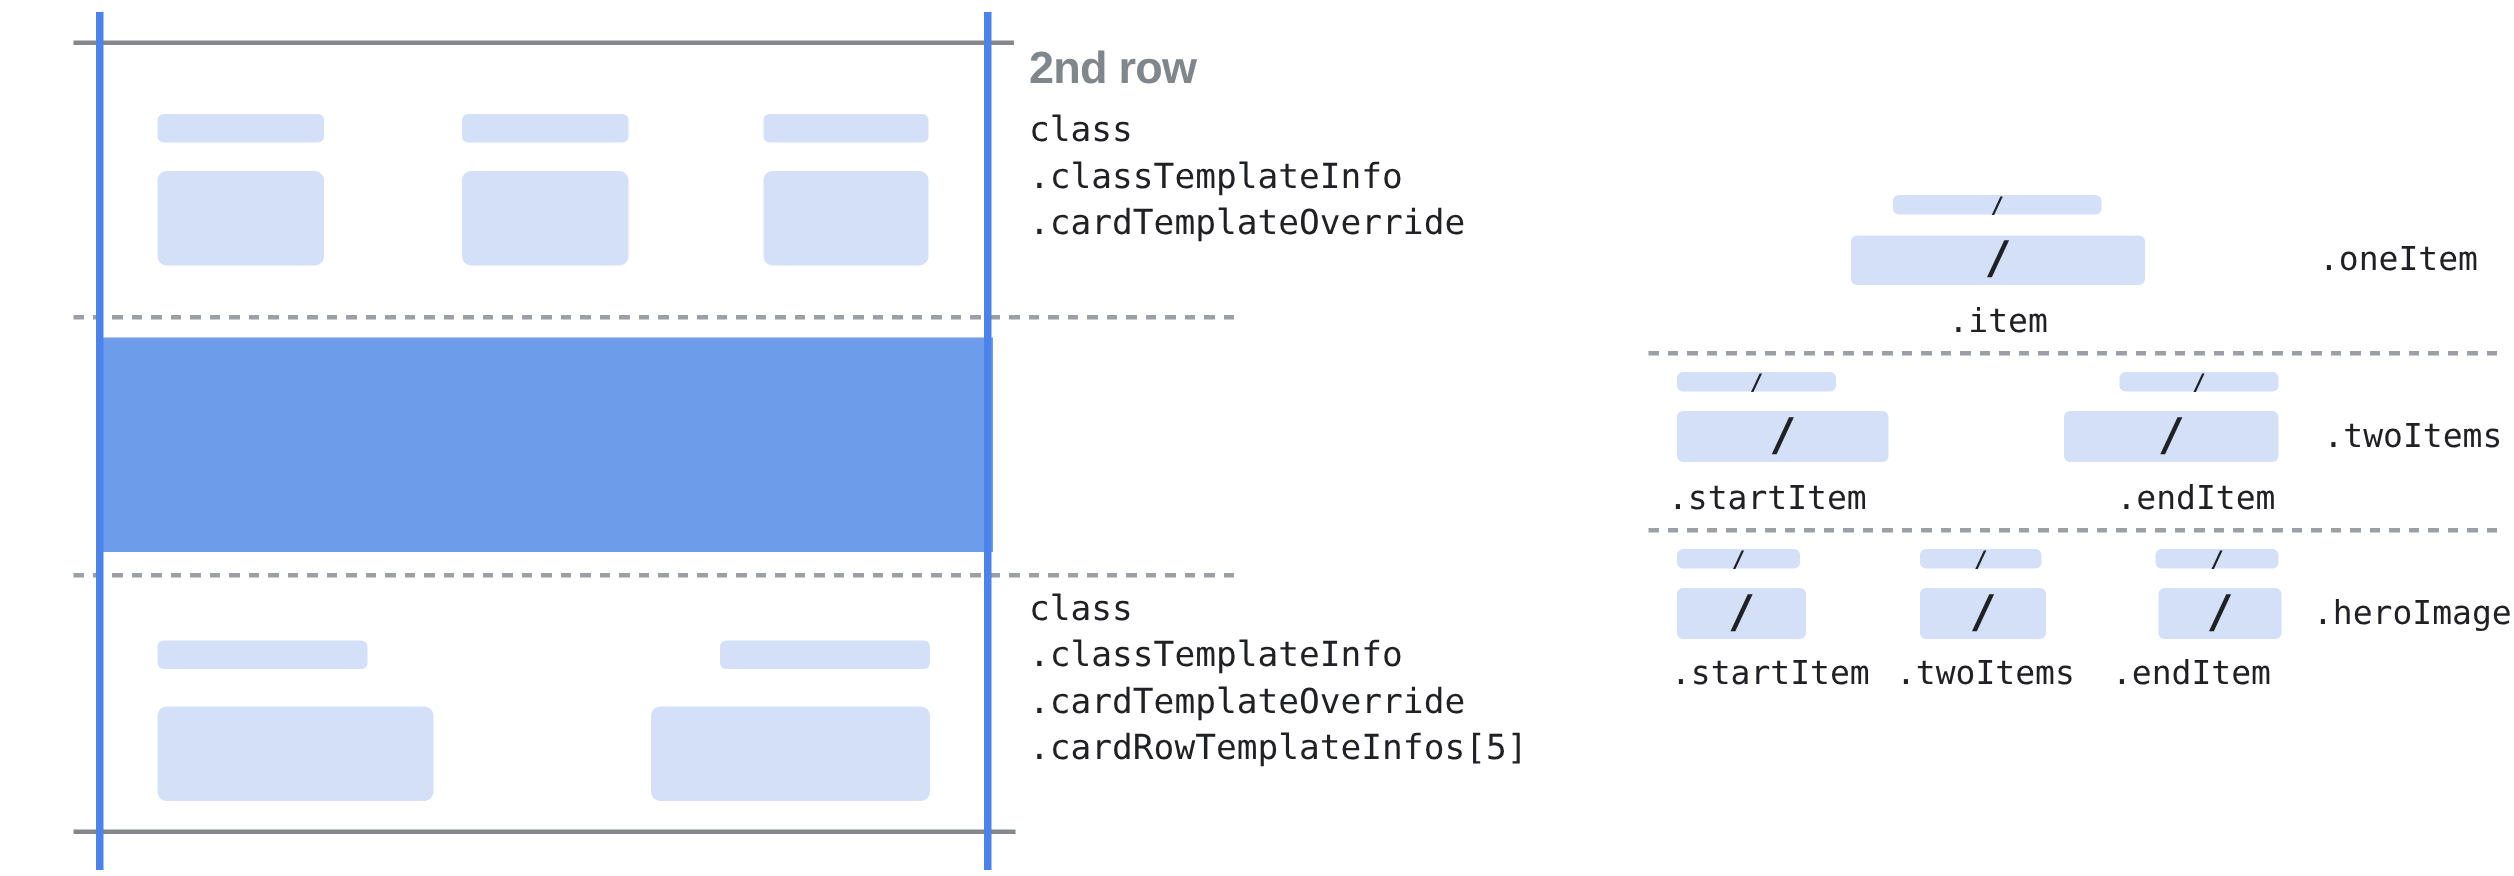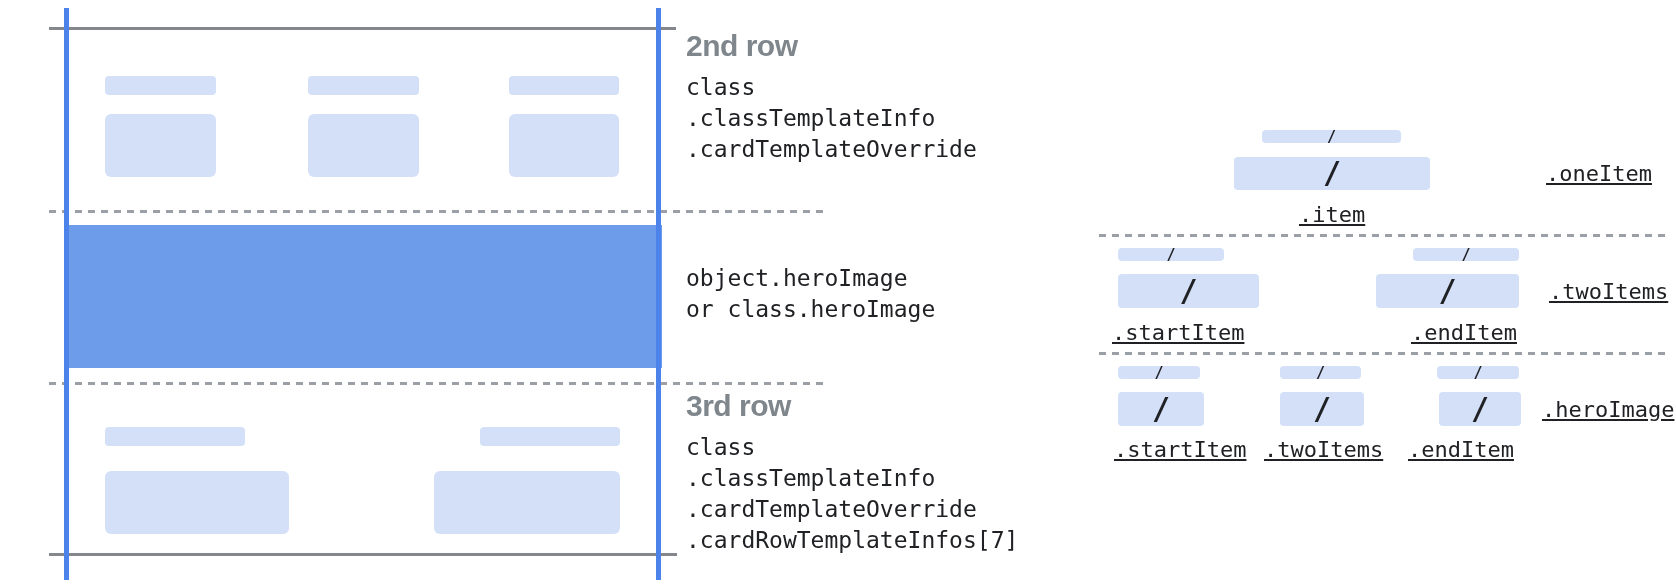--- a/index.html
+++ b/index.html
@@ -18,21 +18,21 @@
   
   .sbar{position:absolute;background:#d3e0f8;border-radius:4px;display:flex;
         align-items:center;justify-content:center;color:#202124;z-index:2;}
   .slash-big{font-size:30px;font-weight:bold;transform:translateY(-1px);}
   .slash-small{font-size:15px;font-weight:bold;}
   
   .txtcol{position:absolute;white-space:nowrap;}
   .h{font-family:"Liberation Sans",sans-serif;font-weight:bold;font-size:30px;line-height:30px;
      color:#7f868c;margin-bottom:11px;letter-spacing:-0.5px;}
   .mono{font-size:23px;line-height:31px;color:#202124;}
-  .rlabel{position:absolute;font-size:22px;line-height:22px;color:#202124;white-space:nowrap;text-decoration:underline;}
+  .rlabel{position:absolute;font-size:22px;line-height:22px;color:#202124;white-space:nowrap;}
 </style>
 </head>
 <body>
 
 <div class="stage">
 
   <div class="hline" style="left:13px;top:27px;width:627px"></div>
   <div class="hline" style="left:13px;top:553px;width:628px"></div>
   <div class="vline" style="left:28px;top:8px;height:572px"></div>
   <div class="vline" style="left:620px;top:8px;height:572px"></div>
@@ -53,31 +53,26 @@
   <div class="ph" style="left:444px;top:427px;width:140px;height:19px"></div>
   <div class="ph block" style="left:398px;top:471px;width:186px;height:63px"></div>
 
   <div class="txtcol" style="left:650px;top:31px">
     <div class="h">2nd row</div>
     <div class="mono">class</div>
     <div class="mono">.classTemplateInfo</div>
     <div class="mono">.cardTemplateOverride</div>
   </div>
 
-  <div class="txtcol" style="left:650px;top:263px">
-    <div class="mono">object.heroImage</div>
-    <div class="mono">or class.heroImage</div>
-  </div>
 
   <div class="txtcol" style="left:650px;top:391px">
-    <div class="h">3rd row</div>
     <div class="mono">class</div>
     <div class="mono">.classTemplateInfo</div>
     <div class="mono">.cardTemplateOverride</div>
-    <div class="mono">.cardRowTemplateInfos[7]</div>
+    <div class="mono">.cardRowTemplateInfos[5]</div>
   </div>
 
   <div class="sbar" style="left:1226px;top:130px;width:139px;height:13px">
     <span class="slash-small">/</span>
   </div>
   <div class="sbar" style="left:1198px;top:157px;width:196px;height:33px">
     <span class="slash-big">/</span>
   </div>
   <div class="rlabel" style="left:1263px;top:204px">.item</div>
   <div class="rlabel" style="left:1510px;top:163px">.oneItem</div>

